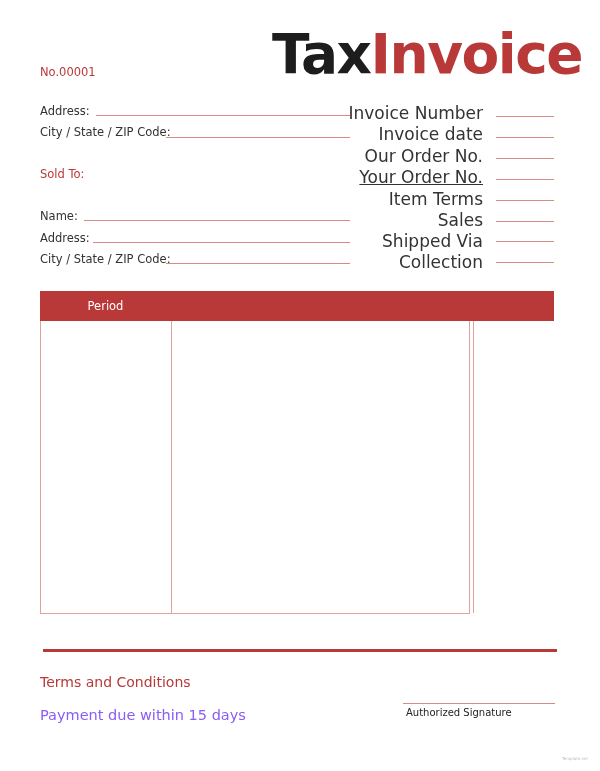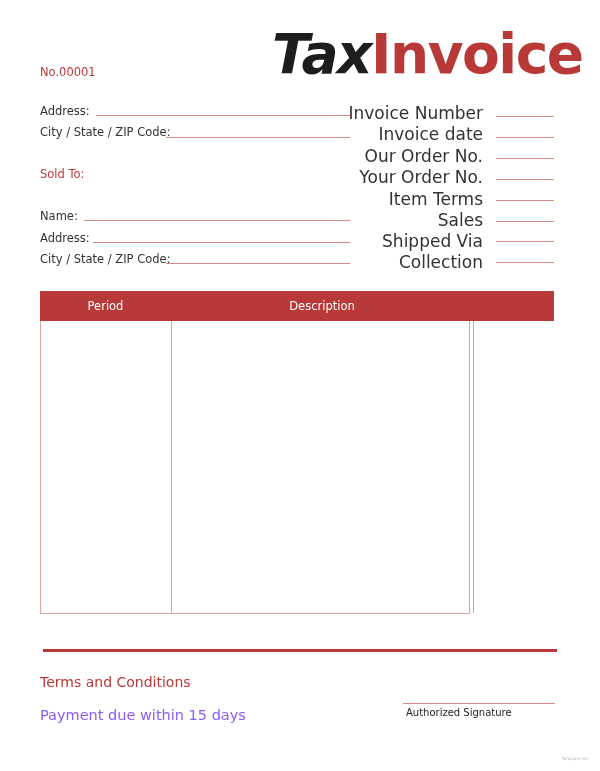--- a/index.html
+++ b/index.html
@@ -1,20 +1,20 @@
 <!DOCTYPE html>
 <html><head>
 <meta charset="utf-8">
 <style>
   html, body { margin:0; padding:0; background:#ffffff; }
   body { width:600px; height:771px; position:relative; overflow:hidden;
          font-family: "DejaVu Sans", "Liberation Sans", sans-serif; color:#222; }
   .abs { position:absolute; }
   .title { top:22px; left:272px; font-size:55px; font-weight:bold; letter-spacing:-1.5px; line-height:64px; white-space:nowrap; }
-  .title .t1 { color:#1d1d1d;font-style:italic; }
+  .title .t1 { color:#1d1d1d; }
   .title .t2 { color:#b83937; }
   .docno { top:65px; left:40px; font-size:11.5px; color:#b83937; }
   .lbl { font-size:11.5px; color:#333; white-space:nowrap; }
   .rlbl { font-size:17px; color:#333; white-space:nowrap; text-align:right; width:160px; }
   .line { height:1px; background:#d98a85; }
   .soldto { top:167px; left:40px; font-size:11.5px; color:#b83937; }
   .tbl { top:291px; left:40px; width:430px; height:323px; border:1px solid #e0a29e; box-sizing:border-box; }
   .thead { position:absolute; left:-1px; top:-1px; width:514px; height:30px; background:#b83937; color:#fff; font-size:11.5px; }
   .thead span { position:absolute; top:8px; text-align:center; }
   .col-div { position:absolute; top:29px; bottom:0; width:1px; background:#e0a29e; }
@@ -55,39 +55,38 @@
 
   <div class="abs rlbl" style="top:103px;left:323px;">Invoice Number</div>
   <div class="abs line" style="top:116px;left:496px;width:58px;"></div>
 
   <div class="abs rlbl" style="top:124px;left:323px;">Invoice date</div>
   <div class="abs line" style="top:137px;left:496px;width:58px;"></div>
 
   <div class="abs rlbl" style="top:146px;left:323px;">Our Order No.</div>
   <div class="abs line" style="top:158px;left:496px;width:58px;"></div>
 
-  <div class="abs rlbl" style="top:167px;left:323px;">Your Order No.</div>
+  <div class="abs rlbl" style="top:167px;left:323px;text-decoration:underline;">Your Order No.</div>
   <div class="abs line" style="top:179px;left:496px;width:58px;"></div>
 
   <div class="abs rlbl" style="top:189px;left:323px;">Item Terms</div>
   <div class="abs line" style="top:200px;left:496px;width:58px;"></div>
 
   <div class="abs rlbl" style="top:210px;left:323px;">Sales</div>
   <div class="abs line" style="top:221px;left:496px;width:58px;"></div>
 
   <div class="abs rlbl" style="top:231px;left:323px;">Shipped Via</div>
   <div class="abs line" style="top:241px;left:496px;width:58px;"></div>
 
   <div class="abs rlbl" style="top:252px;left:323px;">Collection</div>
   <div class="abs line" style="top:262px;left:496px;width:58px;"></div>
 
   <div class="abs tbl">
     <div class="thead">
       <span style="left:0;width:131px;">Period</span>
-      <span style="left:131px;width:302px;">Description</span>
       <span style="left:433px;width:81px;margin-top:31px;">Amount</span>
     </div>
     <div class="col-div" style="left:130px;"></div>
     <div class="col-div" style="left:432px;"></div>
     <div class="abs" style="top:29px;left:0;width:130px;bottom:0;"></div>
     <div class="abs" style="top:29px;left:131px;width:301px;bottom:0;"></div>
     <div class="abs" style="top:29px;left:433px;right:0;bottom:0;"></div>
   </div>
 
   <div class="abs redbar"></div>

